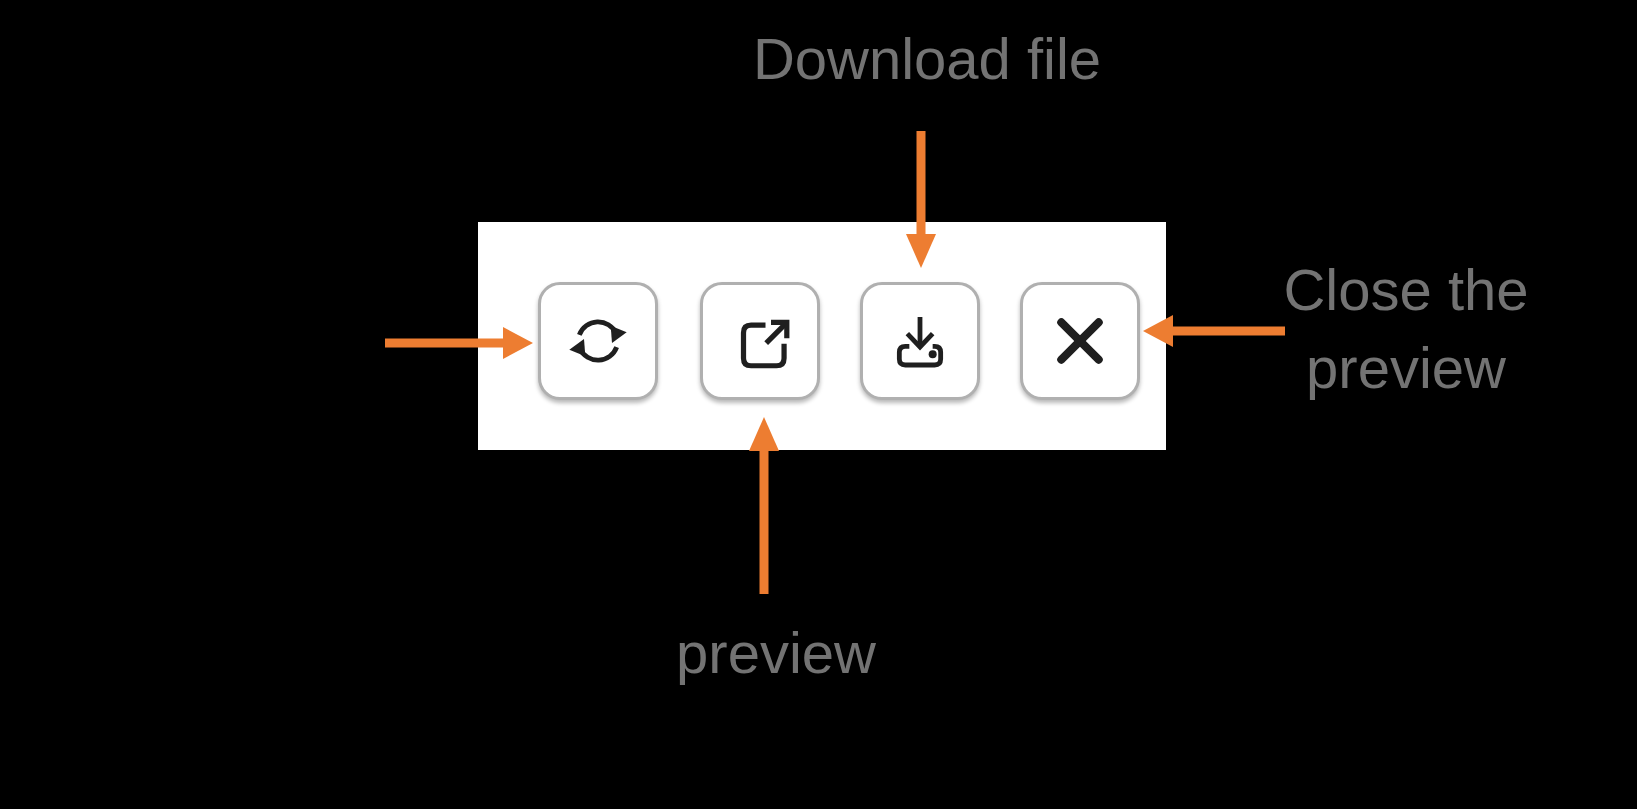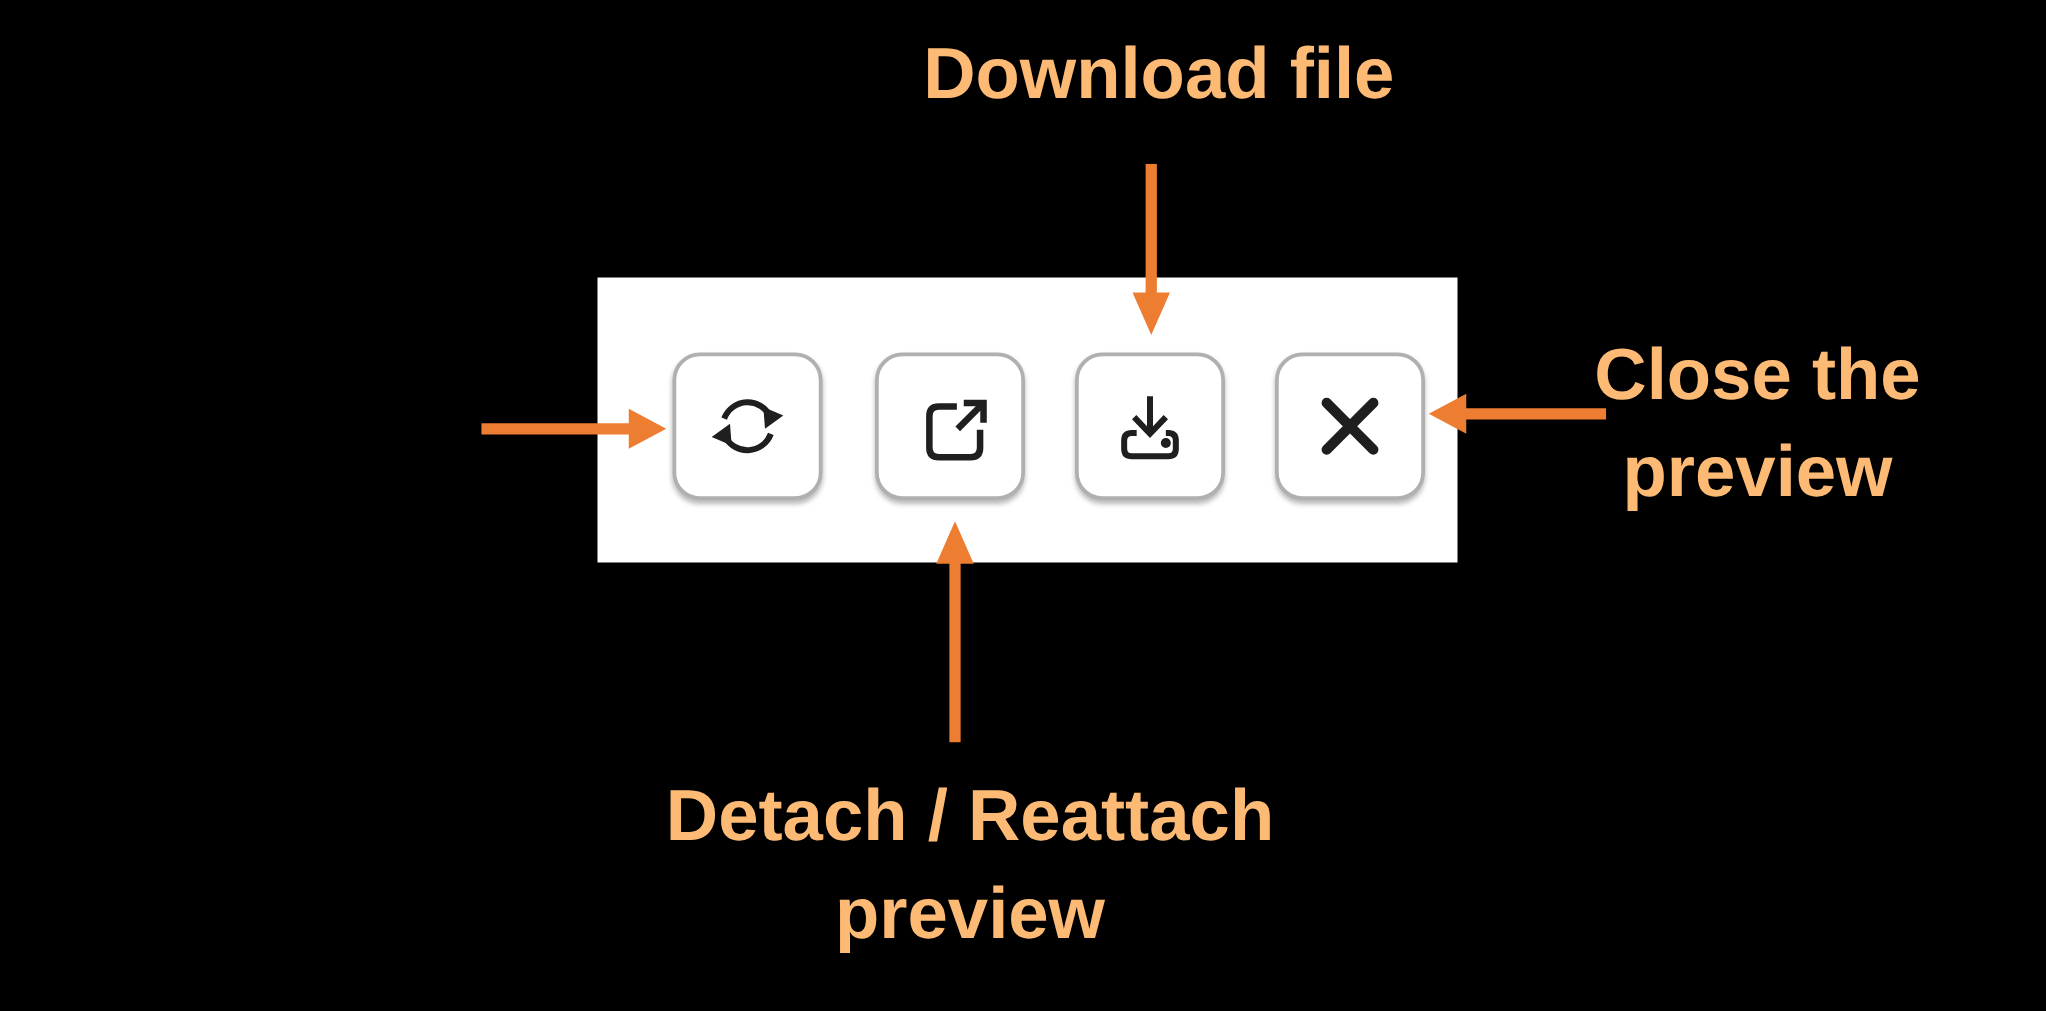--- a/index.html
+++ b/index.html
@@ -23,23 +23,23 @@
     box-shadow:0 3px 4px rgba(0,0,0,0.28);
     display:flex;align-items:center;justify-content:center;
     cursor:pointer;padding:0;
   }
   .tbtn svg{display:block;}
   .icon-stroke{stroke:#1f1f1f;fill:none;}
   .icon-fill{fill:#1f1f1f;stroke:none;}
   
   .label{
     position:absolute;
-    color:#fdba74;
+    color:#737373;
     font-size:58px;
-    font-weight:700;
+    font-weight:400;
     text-align:center;
     white-space:nowrap;
   }
   .arrow{position:absolute;}
   .arrow line{stroke:#ED7D31;stroke-width:9;}
   .arrow polygon{fill:#ED7D31;}
 </style>
 </head>
 <body>
 
@@ -86,29 +86,28 @@
     <polygon points="118,2 148,18 118,34"></polygon>
   </svg>
 
   <div class="label" style="left:677px;top:25px;width:500px;line-height:68px">Download file</div>
   <svg class="arrow" style="left:903px;top:131px" width="36" height="138">
     <line x1="18" y1="0" x2="18" y2="105"></line>
     <polygon points="3,103 33,103 18,137"></polygon>
   </svg>
 
   <div class="label" style="left:526px;top:614px;width:500px;line-height:78px">
-    <div>Detach / Reattach</div>
     <div>preview</div>
   </div>
   <svg class="arrow" style="left:746px;top:417px" width="36" height="177">
     <polygon points="18,0 3,34 33,34"></polygon>
     <line x1="18" y1="32" x2="18" y2="177"></line>
   </svg>
 
-  <div class="label" style="left:1206px;top:261px;width:400px;line-height:78px">
+  <div class="label" style="left:1206px;top:251px;width:400px;line-height:78px">
     <div>Close the</div>
     <div>preview</div>
   </div>
   <svg class="arrow" style="left:1143px;top:313px" width="142" height="36">
     <polygon points="0,18 30,2 30,34"></polygon>
     <line x1="28" y1="18" x2="142" y2="18"></line>
   </svg>
 
 </div>
 

